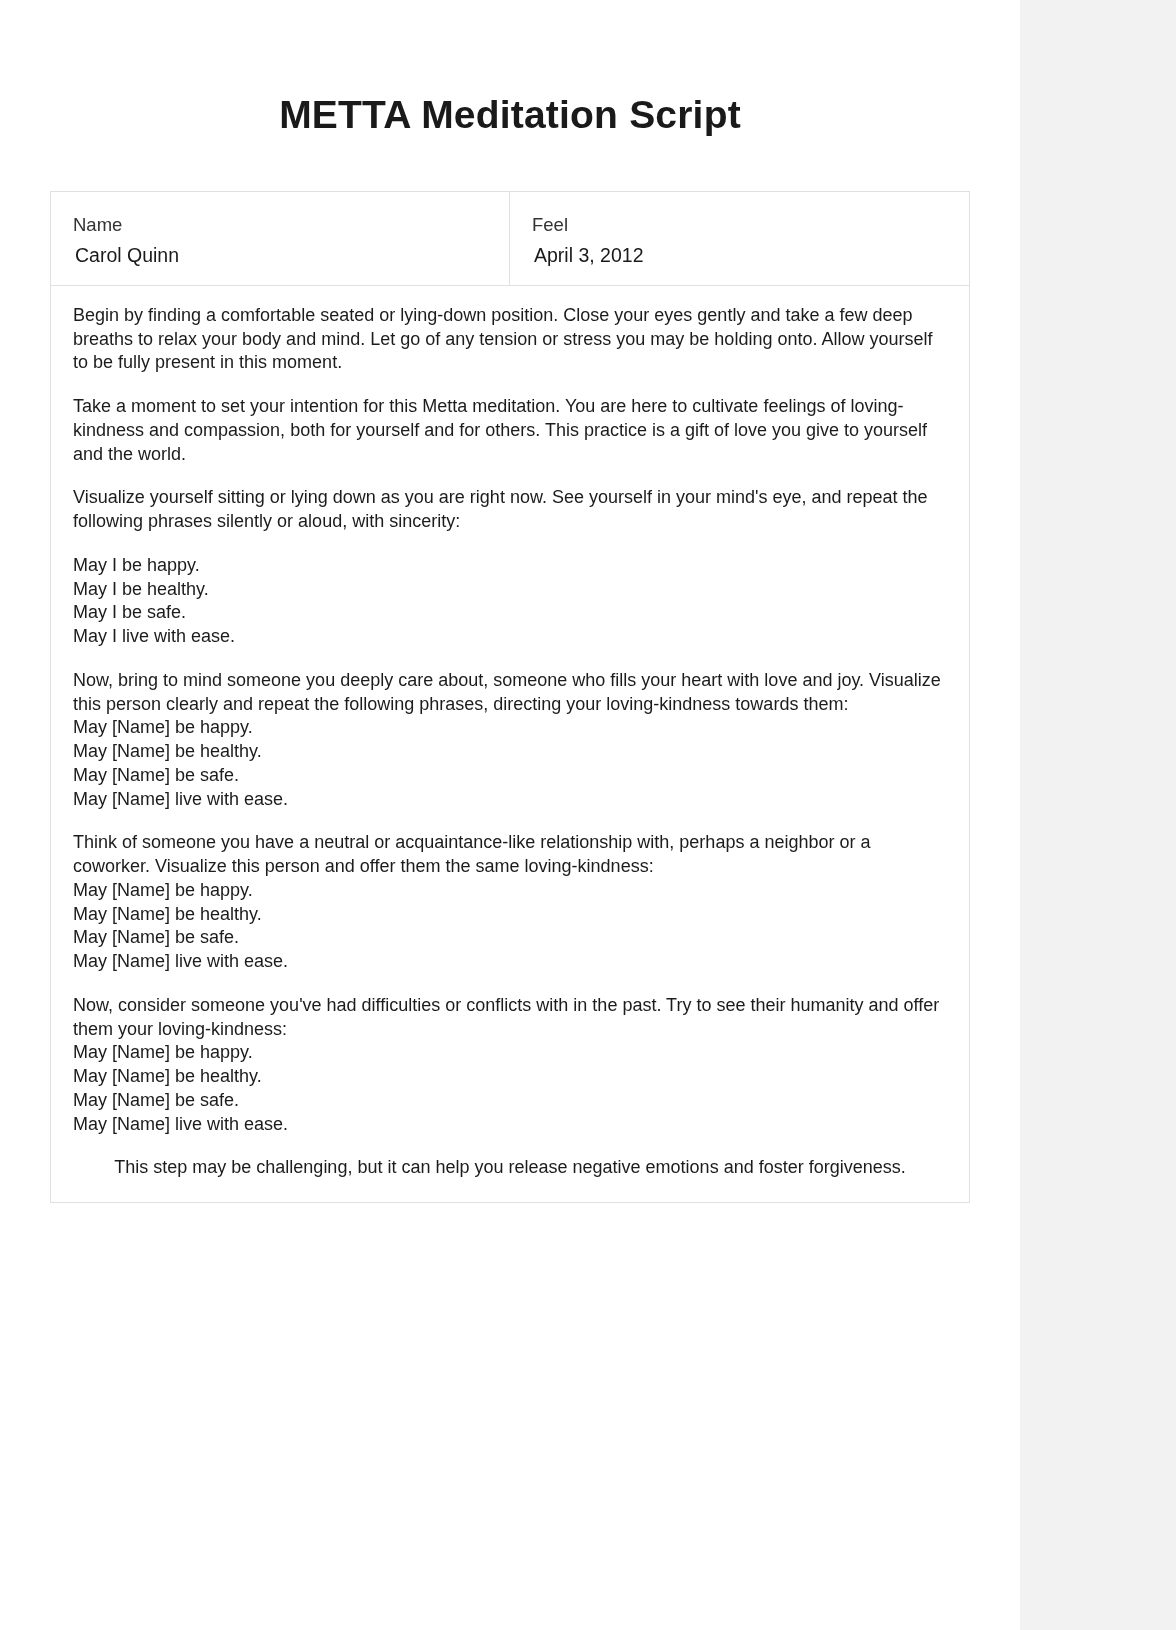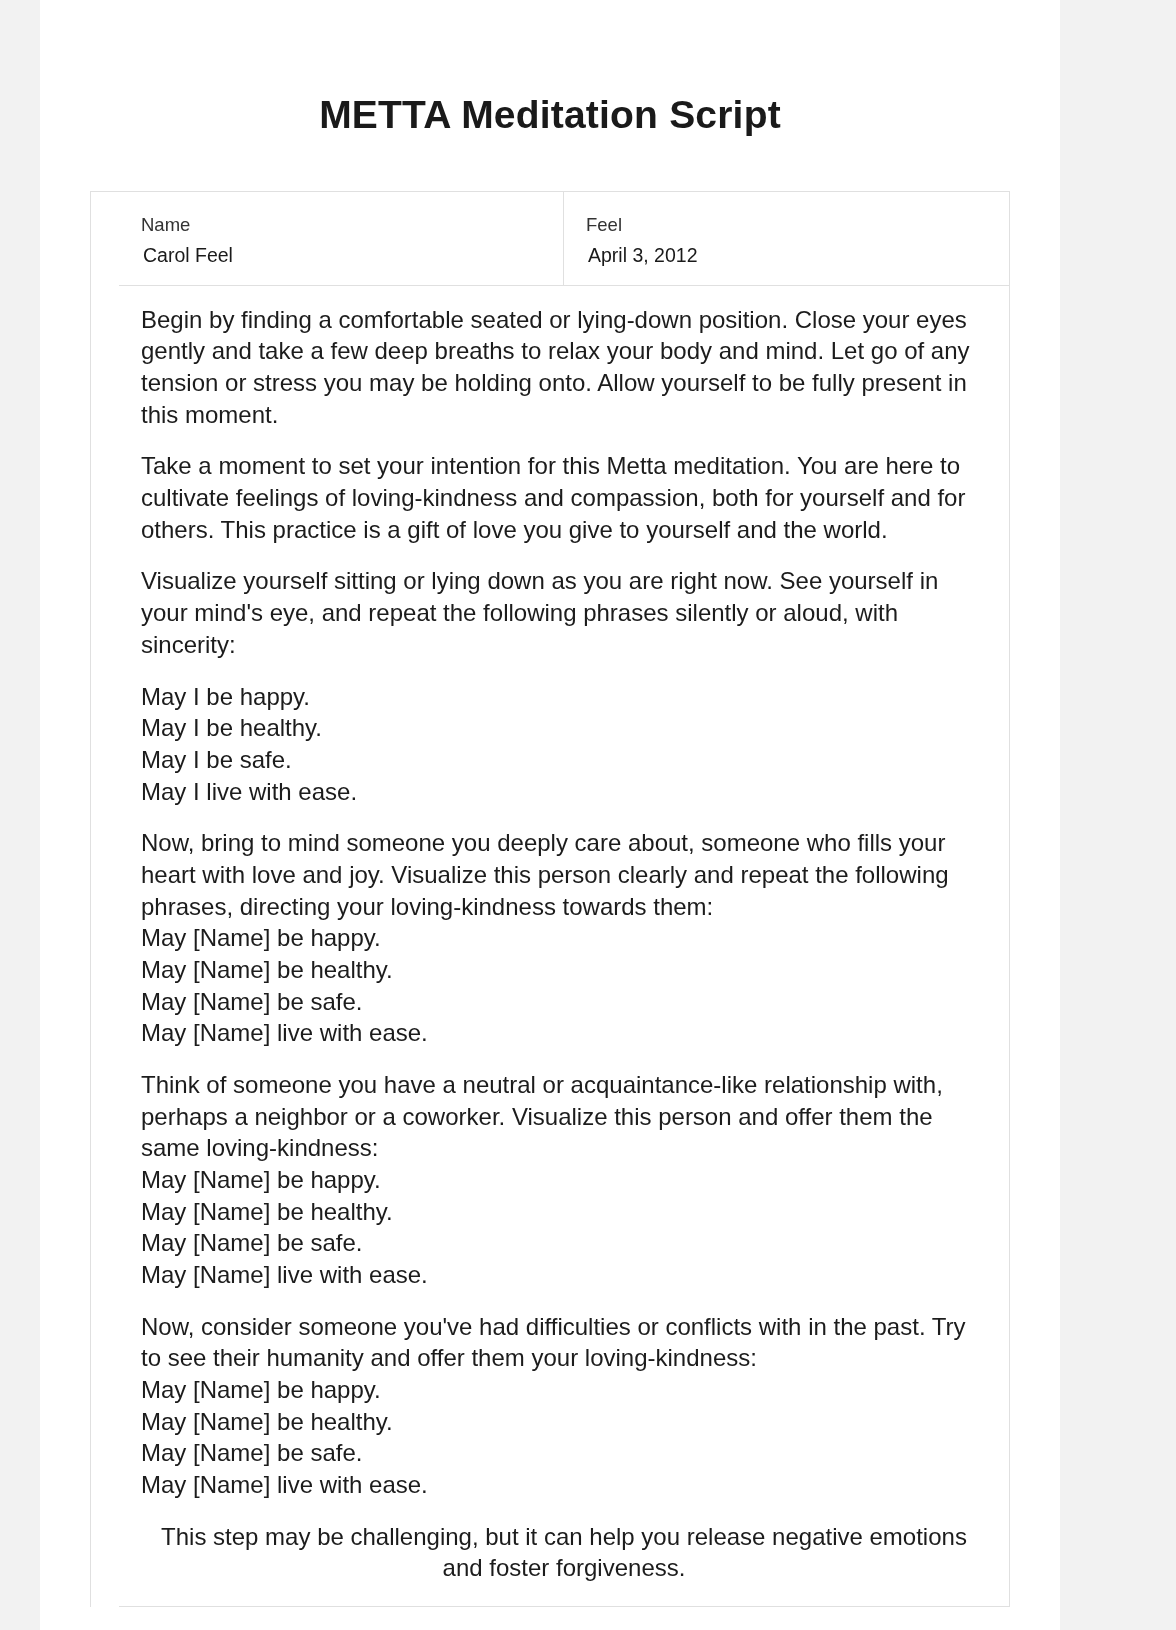--- a/index.html
+++ b/index.html
@@ -14,40 +14,38 @@
     -webkit-font-smoothing: antialiased;
   }
   .page {
     position: absolute;
     left: 0;
     top: 0;
     width: 1020px;
     height: 1630px;
     background: #ffffff;
     box-sizing: border-box;
-    margin-left: 40px;
   }
   .doc-title {
     text-align: center;
     font-size: 39px;
     font-weight: bold;
     color: #1a1a1a;
     letter-spacing: 0.2px;
     margin: 0;
     padding-top: 94px;
     line-height: 1.1;
   }
   .form-wrap {
     margin: 0 auto;
     margin-top: 54px;
     width: 920px;
     border: 1px solid #e0e0e0;
     border-bottom: none;
     box-sizing: border-box;
-    padding-left: 28px;
   }
   .meta-row {
     display: flex;
     border-bottom: 1px solid #e0e0e0;
   }
   .meta-cell {
     flex: 1 1 50%;
     box-sizing: border-box;
     padding: 19px 22px 15px 22px;
   }
@@ -63,21 +61,21 @@
     font-size: 19.5px;
     color: #1a1a1a;
     line-height: 1.55;
     padding-left: 2px;
   }
   .body-cell {
     padding: 18px 22px 22px 22px;
     border-bottom: 1px solid #e0e0e0;
   }
   .para {
-    font-size: 24px;
+    font-size: 18px;
     line-height: 1.32;
     color: #1c1c1c;
     margin: 0 0 20px 0;
     white-space: pre-line;
   }
   .para:last-child {
     margin-bottom: 0;
     text-align: center;
   }
   .para.tight {
@@ -89,21 +87,21 @@
 
 <div class="page">
 
   <h1 class="doc-title">METTA Meditation Script</h1>
 
   <div class="form-wrap">
 
     <div class="meta-row">
       <div class="meta-cell left">
         <div class="meta-label">Name</div>
-        <div class="meta-value">Carol Feel</div>
+        <div class="meta-value">Carol Quinn</div>
       </div>
       <div class="meta-cell">
         <div class="meta-label">Feel</div>
         <div class="meta-value">April 3, 2012</div>
       </div>
     </div>
 
     <div class="body-cell">
       <p class="para">Begin by finding a comfortable seated or lying-down position. Close your eyes gently and take a few deep breaths to relax your body and mind. Let go of any tension or stress you may be holding onto. Allow yourself to be fully present in this moment.</p>
       <p class="para">Take a moment to set your intention for this Metta meditation. You are here to cultivate feelings of loving-kindness and compassion, both for yourself and for others. This practice is a gift of love you give to yourself and the world.</p>

